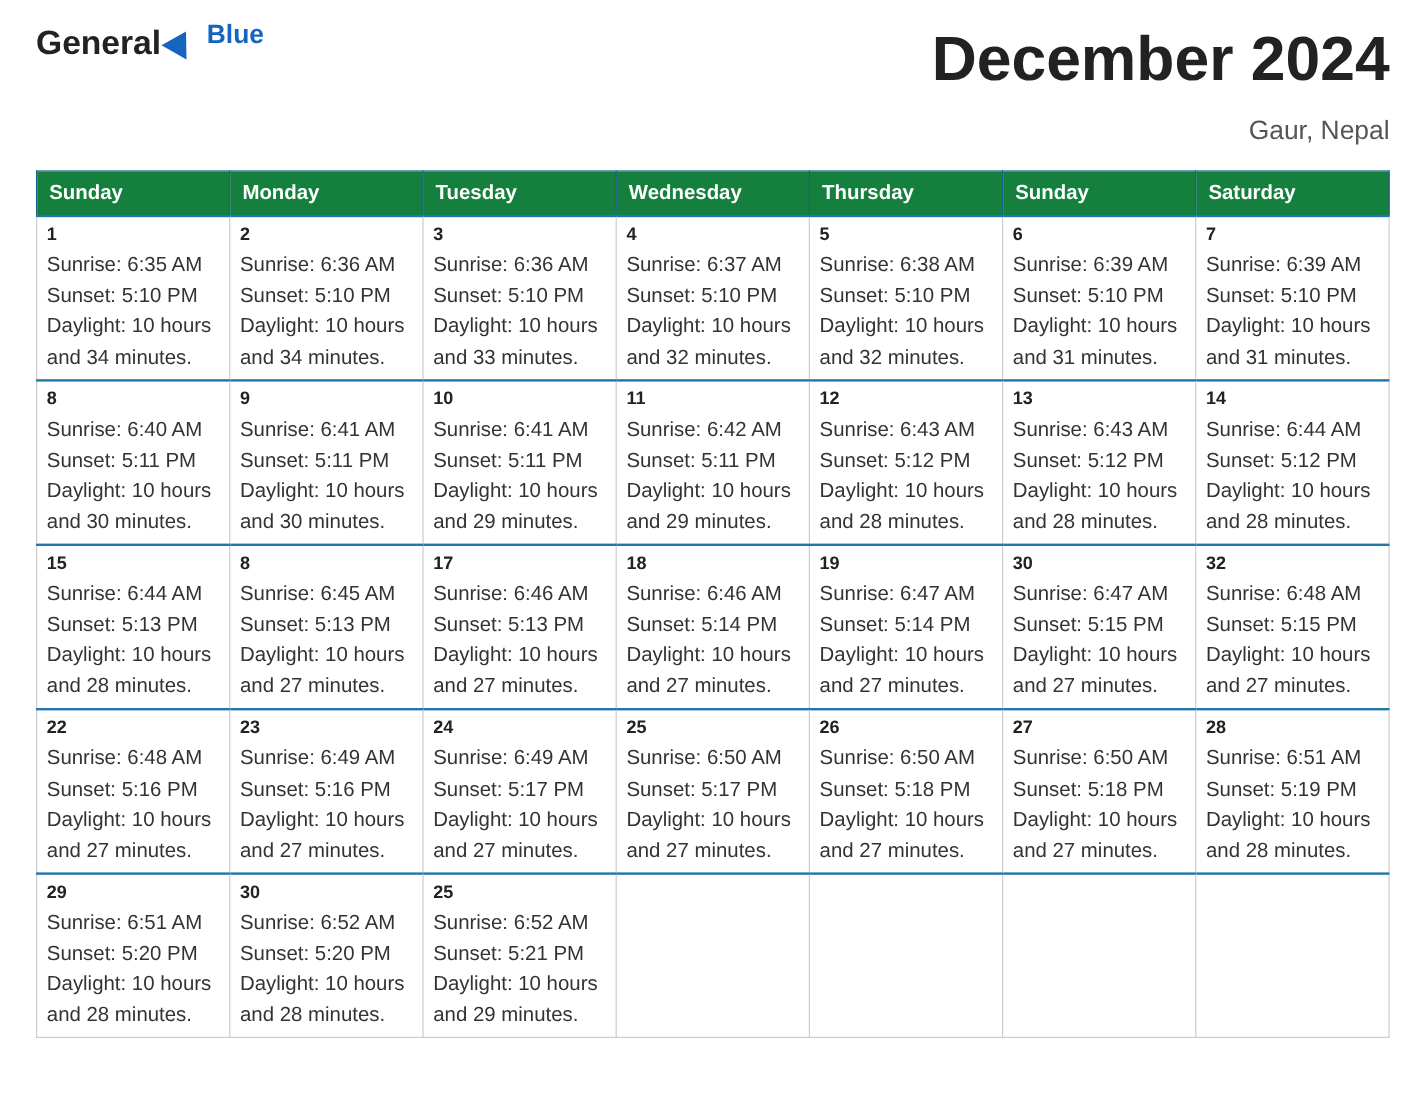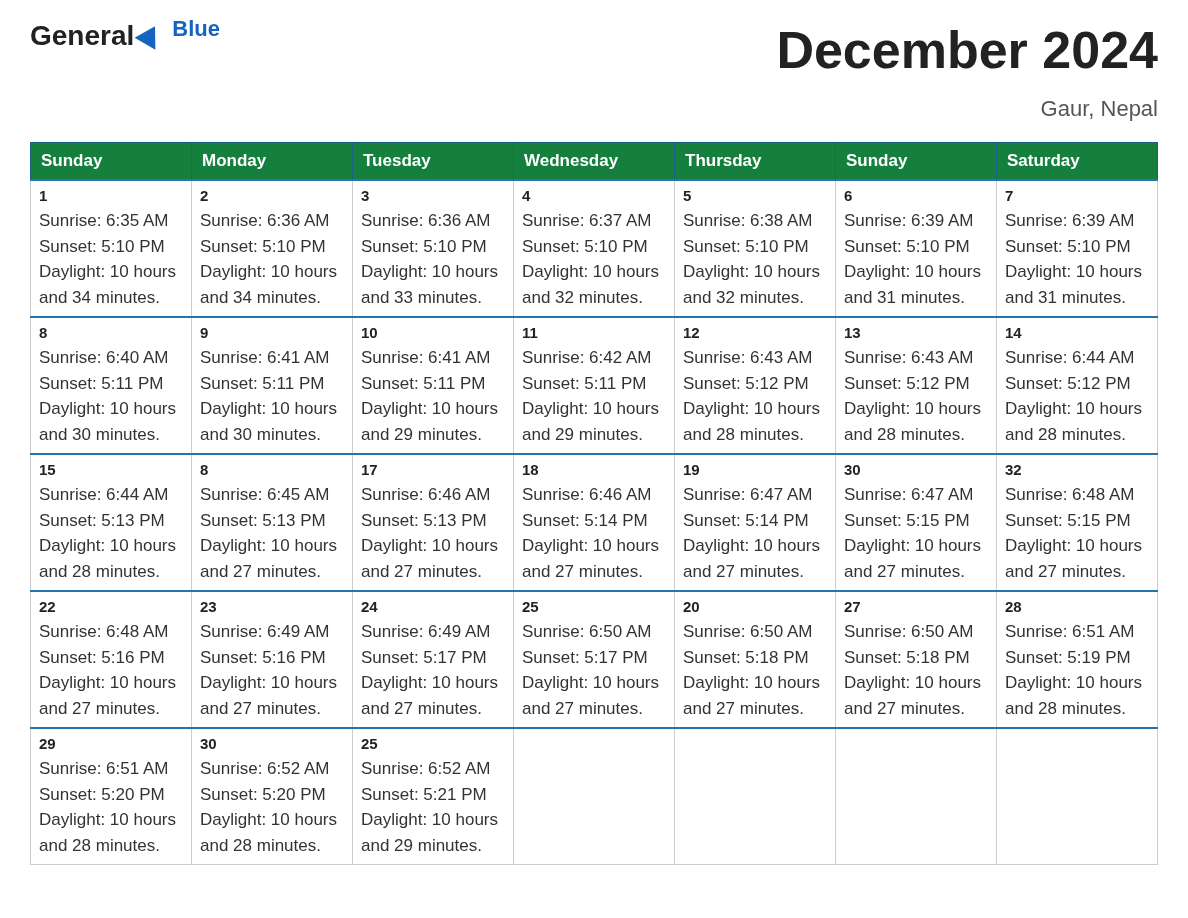--- a/index.html
+++ b/index.html
@@ -231,21 +231,21 @@
         </td>
         <td>
           <div class="day-number">24</div>
           <div class="day-info">Sunrise: 6:49 AM<br>Sunset: 5:17 PM<br>Daylight: 10 hours<br>and 27 minutes.</div>
         </td>
         <td>
           <div class="day-number">25</div>
           <div class="day-info">Sunrise: 6:50 AM<br>Sunset: 5:17 PM<br>Daylight: 10 hours<br>and 27 minutes.</div>
         </td>
         <td>
-          <div class="day-number">20</div>
+          <div class="day-number">26</div>
           <div class="day-info">Sunrise: 6:50 AM<br>Sunset: 5:18 PM<br>Daylight: 10 hours<br>and 27 minutes.</div>
         </td>
         <td>
           <div class="day-number">27</div>
           <div class="day-info">Sunrise: 6:50 AM<br>Sunset: 5:18 PM<br>Daylight: 10 hours<br>and 27 minutes.</div>
         </td>
         <td>
           <div class="day-number">28</div>
           <div class="day-info">Sunrise: 6:51 AM<br>Sunset: 5:19 PM<br>Daylight: 10 hours<br>and 28 minutes.</div>
         </td>

